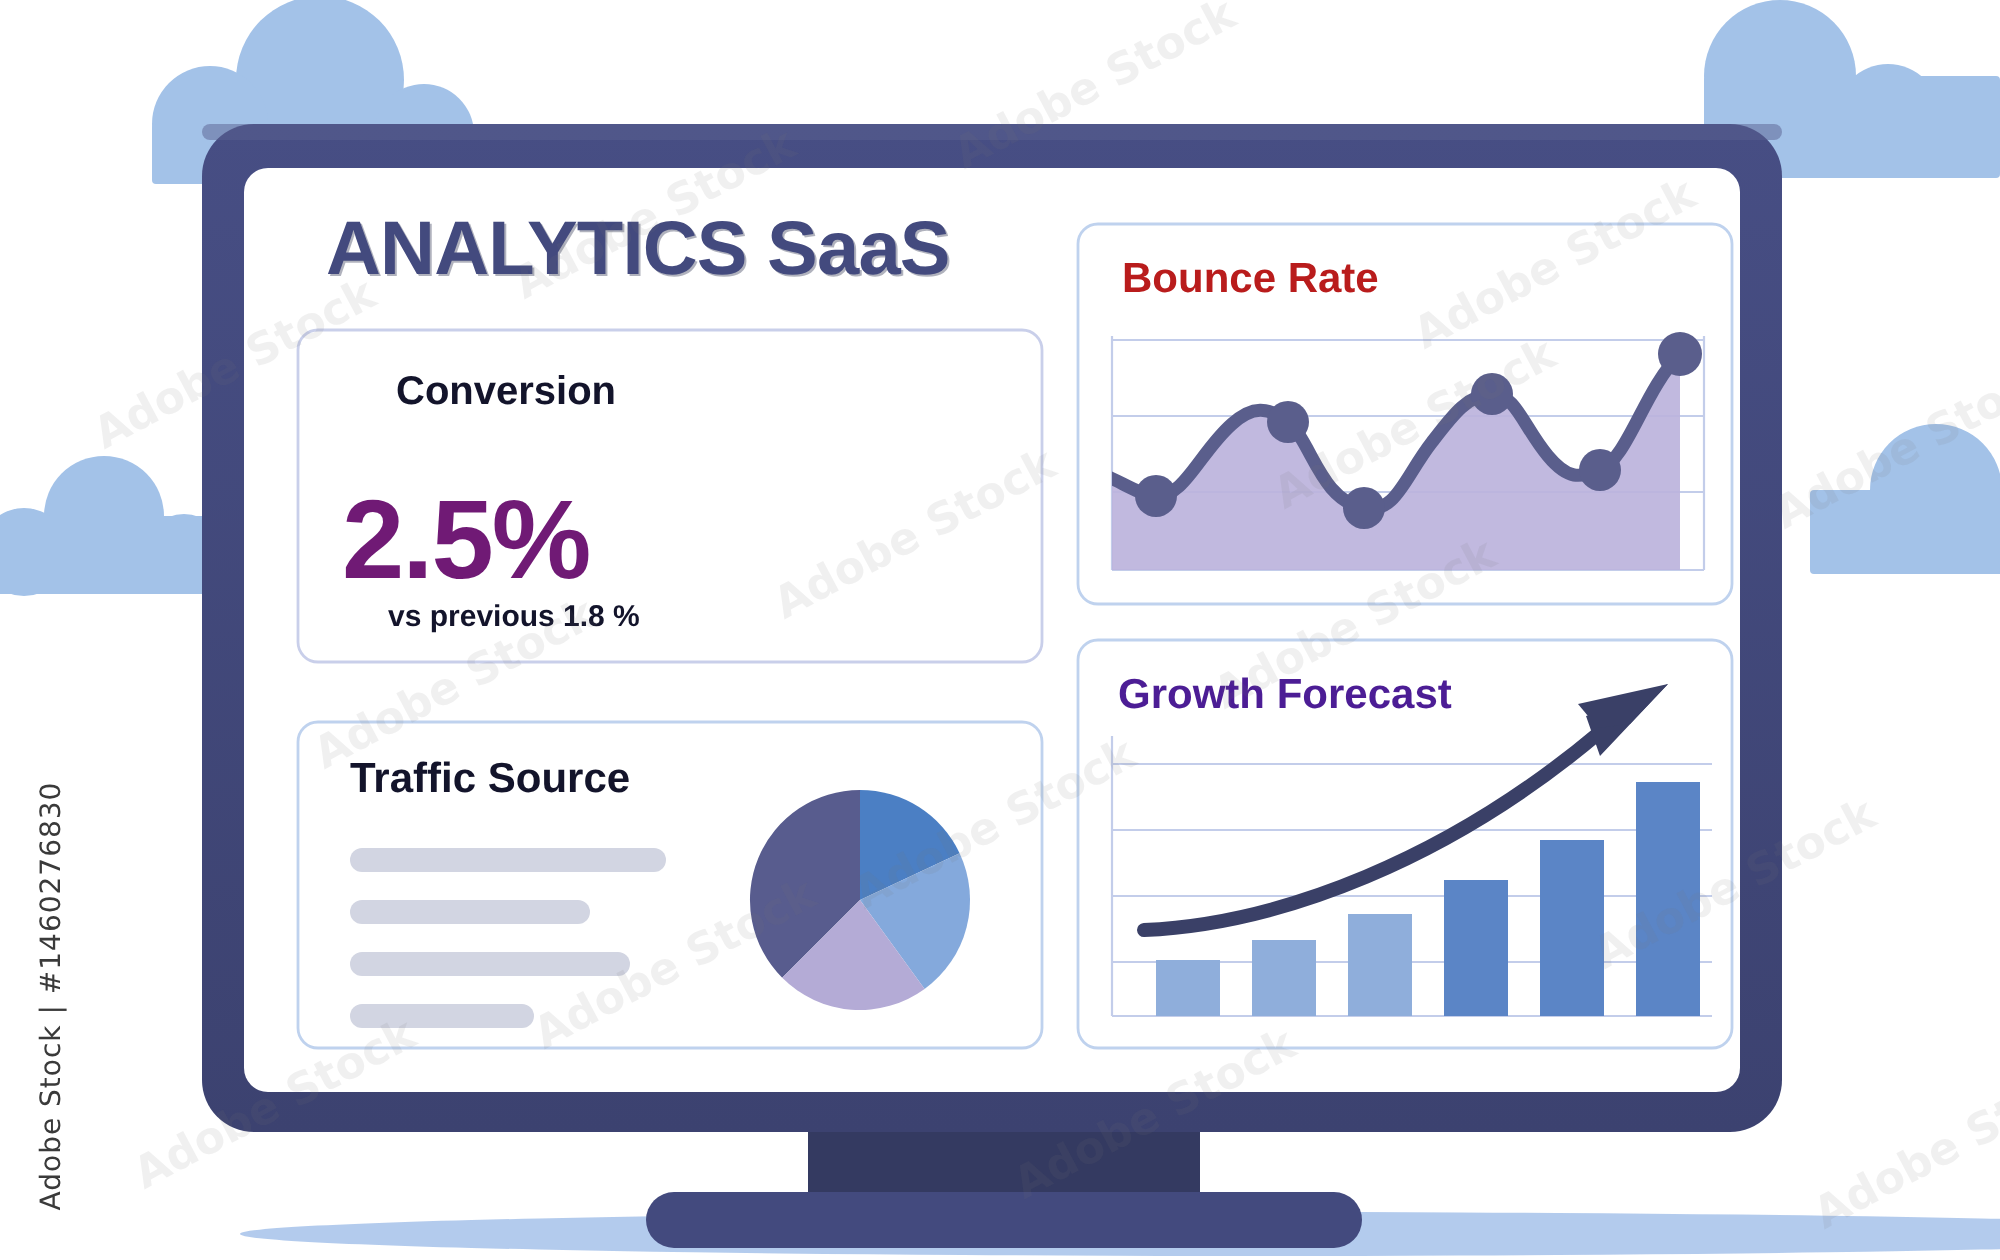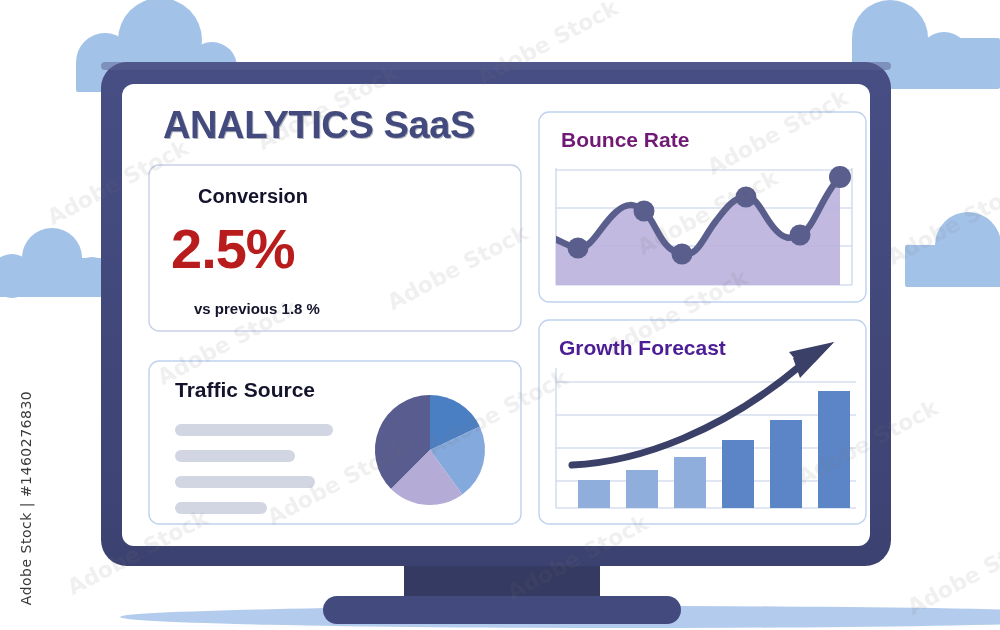--- a/index.html
+++ b/index.html
@@ -22,36 +22,36 @@
     font-size:38px;font-weight:bold;
     letter-spacing:-0.4px;
     color:#434A7E;
     text-shadow:1px 1px 0 rgba(30,34,66,.35);
   }
   #conv-label{
     left:174px;top:185px;
     font-size:20px;font-weight:bold;color:#13142B;margin-left:24px;
   }
   #conv-value{
-    left:171px;top:216px;
-    font-size:56px;font-weight:bold;color:#b91c1c;
+    left:171px;top:237px;
+    font-size:56px;font-weight:bold;color:#701a75;
     letter-spacing:-1px;
     text-align:center;
   }
   #conv-sub{
     left:174px;top:300px;
     font-size:15px;font-weight:bold;color:#13142B;margin-left:20px;
   }
   #traffic-title{
     left:175px;top:378px;
     font-size:21px;font-weight:bold;color:#13142B;
   }
   #bounce-title{
     left:561px;top:128px;
-    font-size:21px;font-weight:bold;color:#701a75;
+    font-size:21px;font-weight:bold;color:#b91c1c;
   }
   #growth-title{
     left:559px;top:336px;
     font-size:21px;font-weight:bold;color:#4c1d95;
   }
 
   
   #wm-side{
     position:absolute;left:-104px;top:490px;
     width:260px;

